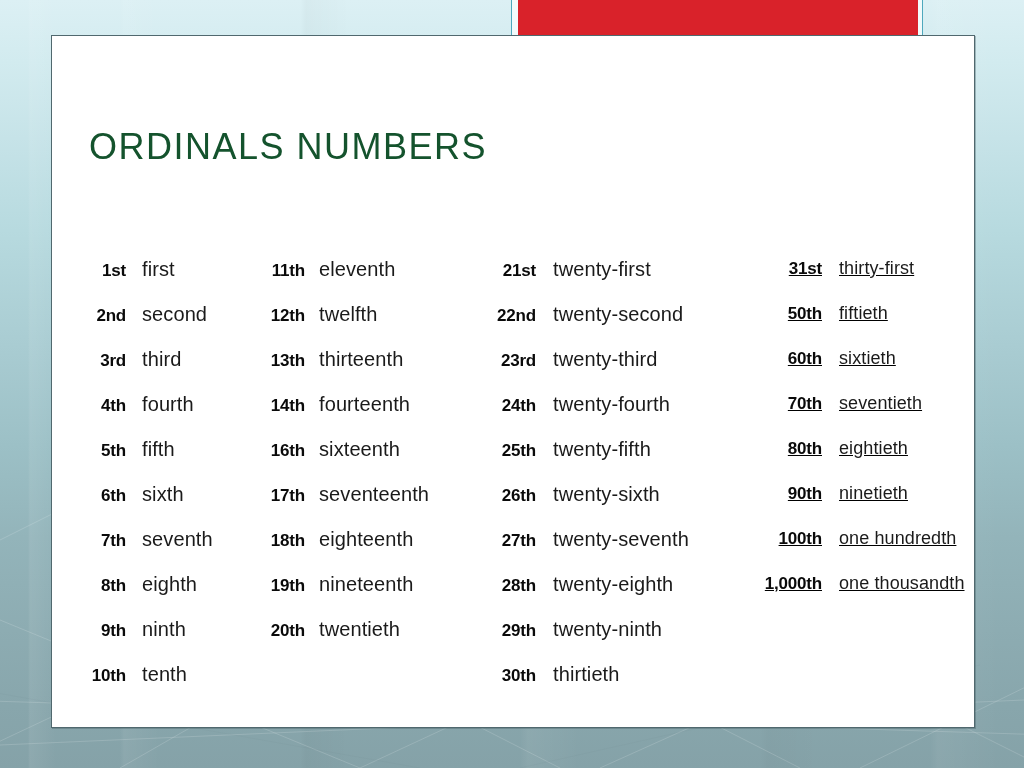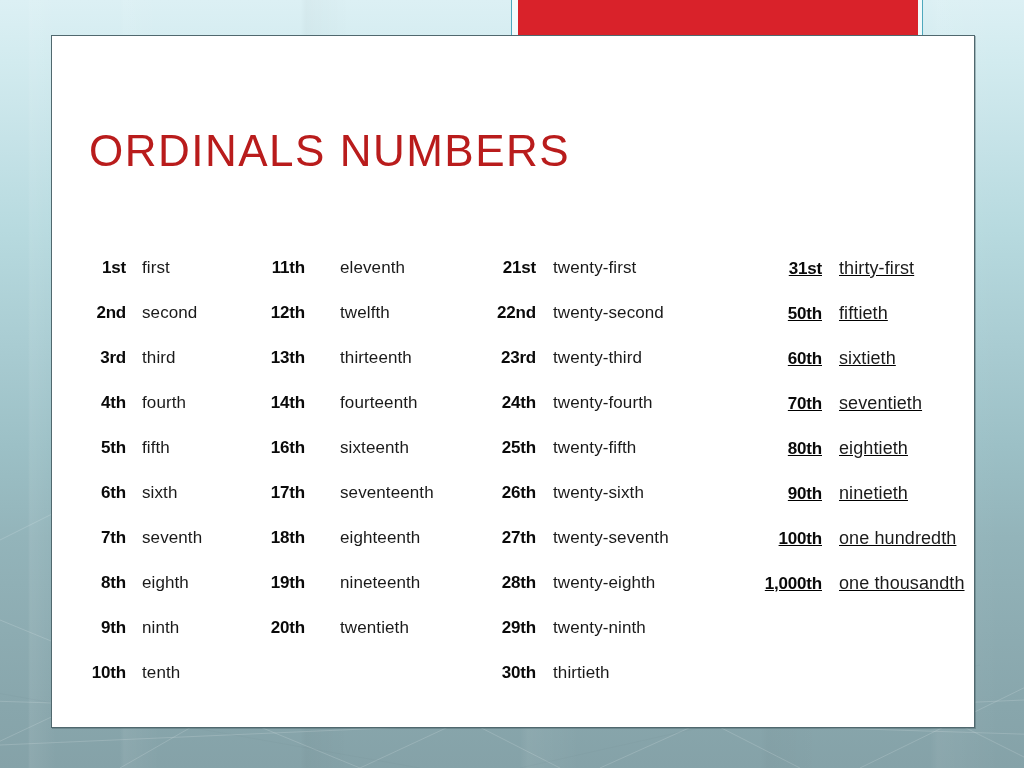--- a/index.html
+++ b/index.html
@@ -97,24 +97,24 @@
     background: #ffffff;
     border: 1px solid #50686e;
     box-sizing: border-box;
     box-shadow: 1px 1px 0 rgba(60,85,92,0.35);
   }
 
   .title {
     position: absolute;
     left: 37px;
     top: 90px;
-    font-size: 44px;
+    font-size: 36px;
     font-weight: 300;
     letter-spacing: 1.5px;
-    color: #b91c1c;
+    color: #14532d;
     white-space: nowrap;
     font-family: "Liberation Sans", sans-serif;
   }
 
   
   .columns {
     position: absolute;
     left: 0;
     top: 222px;
     width: 100%;
@@ -137,31 +137,31 @@
   }
   .num {
     font-weight: bold;
     font-size: 17px;
     color: #0a0a0a;
     text-align: right;
     white-space: nowrap;
     letter-spacing: -0.2px;
   }
   .word {
-    font-size: 17px;
+    font-size: 20px;
     font-weight: 400;
     color: #1a1a1a;
     white-space: nowrap;
     letter-spacing: 0.1px;
   }
 
   .col-1 .num { width: 44px; }
   .col-1 .word { margin-left: 16px; }
   .col-2 .num { width: 50px; }
-  .col-2 .word { margin-left: 35px; }
+  .col-2 .word { margin-left: 14px; }
   .col-3 .num { width: 56px; }
   .col-3 .word { margin-left: 17px; }
   .col-4 .num { width: 82px; }
   .col-4 .word { margin-left: 17px; font-size: 18px; }
 </style>
 </head>
 <body>
 
 <div class="slide">
 

